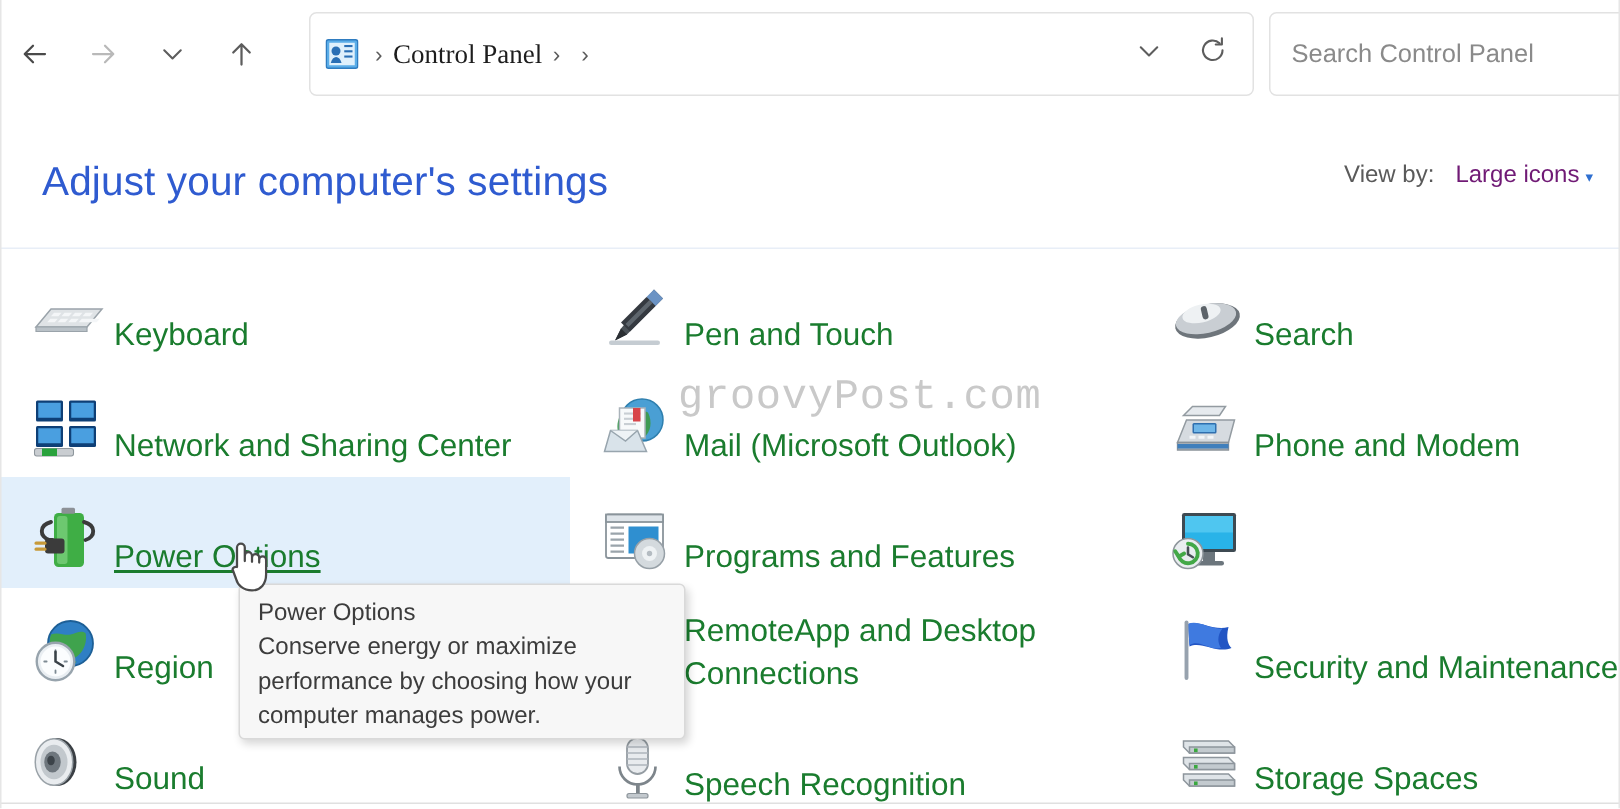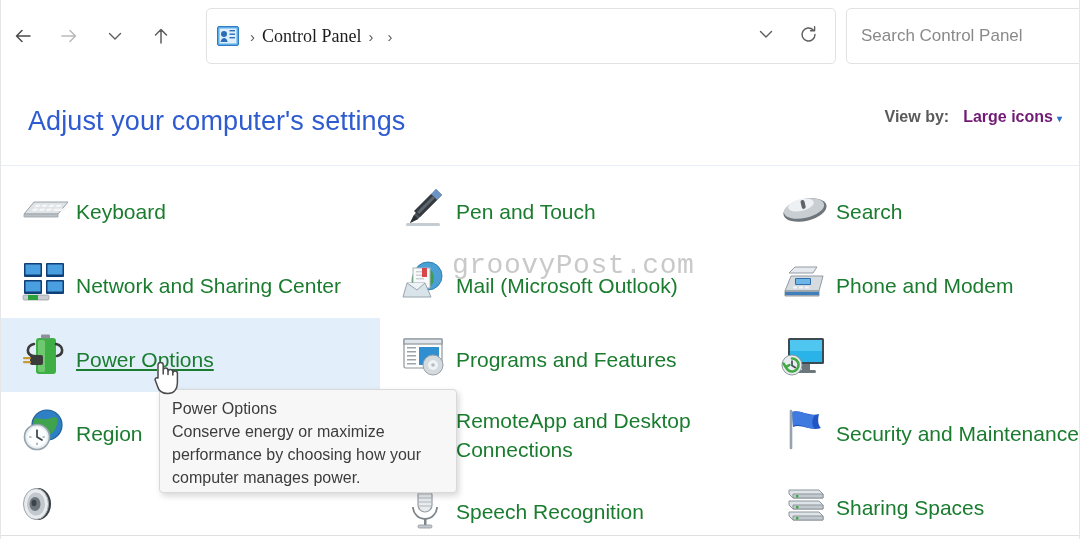--- a/index.html
+++ b/index.html
@@ -56,40 +56,40 @@
 
   
   .headerband {
     position:absolute; left:0; top:72px; width:1080px; height:94px; background:#fff;
   }
   .page-title {
     position:absolute; left:28px; top:106px;
     font-size:27px; color:#2f5bd0; letter-spacing:0.1px; white-space:nowrap;
   }
   .viewby-wrap {
-    position:absolute; right:18px; top:108px; display:flex; align-items:baseline; gap:14px;font-weight:bold;
+    position:absolute; right:18px; top:108px; display:flex; align-items:baseline; gap:14px;
   }
   .viewby-label { font-size:16px; color:#5a5a5a; }
   .viewby-value { font-size:16px; color:#701a75; }
   .viewby-caret { font-size:10px; color:#2f6fd0; margin-left:4px; }
   .hdr-rule {
     position:absolute; left:0; top:165px; width:1080px; height:1px; background:#e8eef7;
   }
 
   
   .grid {
     position:absolute; left:0; top:170px; width:1080px; height:369px;
   }
   .col { position:absolute; top:0; }
   .col-0 { left:0px;   width:380px; }
   .col-1 { left:380px; width:380px; }
   .col-2 { left:760px; width:340px; }
 
   .item {
-    position:relative; display:flex; align-items:center;
+    position:relative; display:flex; align-items:flex-end;
     padding:6px 0 6px 0; min-height:74px;
   }
   .item.selected { background:#e2effb; }
   .item .ico {
     width:62px; flex:0 0 62px; height:52px; position:relative;
     display:flex; align-items:center; justify-content:center;
     margin-left:14px; margin-top:2px;
   }
   .item .lbl {
     font-size:21px; line-height:29px; color:#1a7c2e;
@@ -288,20 +288,21 @@
       <div class="item">
         <span class="ico">
           <svg width="50" height="44" viewBox="0 0 50 44">
             <ellipse cx="18" cy="22" rx="13" ry="16" fill="#3a3f44"></ellipse>
             <ellipse cx="16" cy="22" rx="12.5" ry="15.5" fill="#e9ecef" stroke="#9aa2a8" stroke-width="1"></ellipse>
             <ellipse cx="16" cy="22" rx="9" ry="11.5" fill="#c2c8cd"></ellipse>
             <ellipse cx="15" cy="22" rx="5.5" ry="7" fill="#6e767d"></ellipse>
             <ellipse cx="14" cy="21" rx="2.5" ry="3.2" fill="#3c4349"></ellipse>
           </svg>
         </span>
+        <span class="lbl">Sound</span>
       </div>
     </div>
 
     <div class="col col-1">
 
       <div class="item">
         <span class="ico">
           <svg width="50" height="46" viewBox="0 0 50 46">
             <path d="M36 4 L42 10 L18 34 L10 38 L14 30 Z" fill="#4a5157"></path>
             <path d="M36 4 L42 10 L37 15 L31 9 Z" fill="#6b93c4"></path>
@@ -450,21 +451,21 @@
               <path d="M8 30 L38 30 L42 34 L42 38 L12 38 L8 34 Z" fill="#dfe4e8"></path>
               <path d="M12 38 L42 38 L42 34 L12 34 Z" fill="#c3cacf"></path>
             </g>
             <g fill="#3aa83f">
               <rect x="15" y="13" width="2.4" height="2.4"></rect>
               <rect x="15" y="24" width="2.4" height="2.4"></rect>
               <rect x="15" y="35" width="2.4" height="2.4"></rect>
             </g>
           </svg>
         </span>
-        <span class="lbl nowrap">Sharing Spaces</span>
+        <span class="lbl nowrap">Storage Spaces</span>
       </div>
     </div>
   </div>
 
   <div class="watermark">groovyPost.com</div>
 
   <div class="tooltip">
     <div class="tt-title">Power Options</div>
     <div class="tt-body">Conserve energy or maximize performance by choosing how your computer manages power.</div>
   </div>

